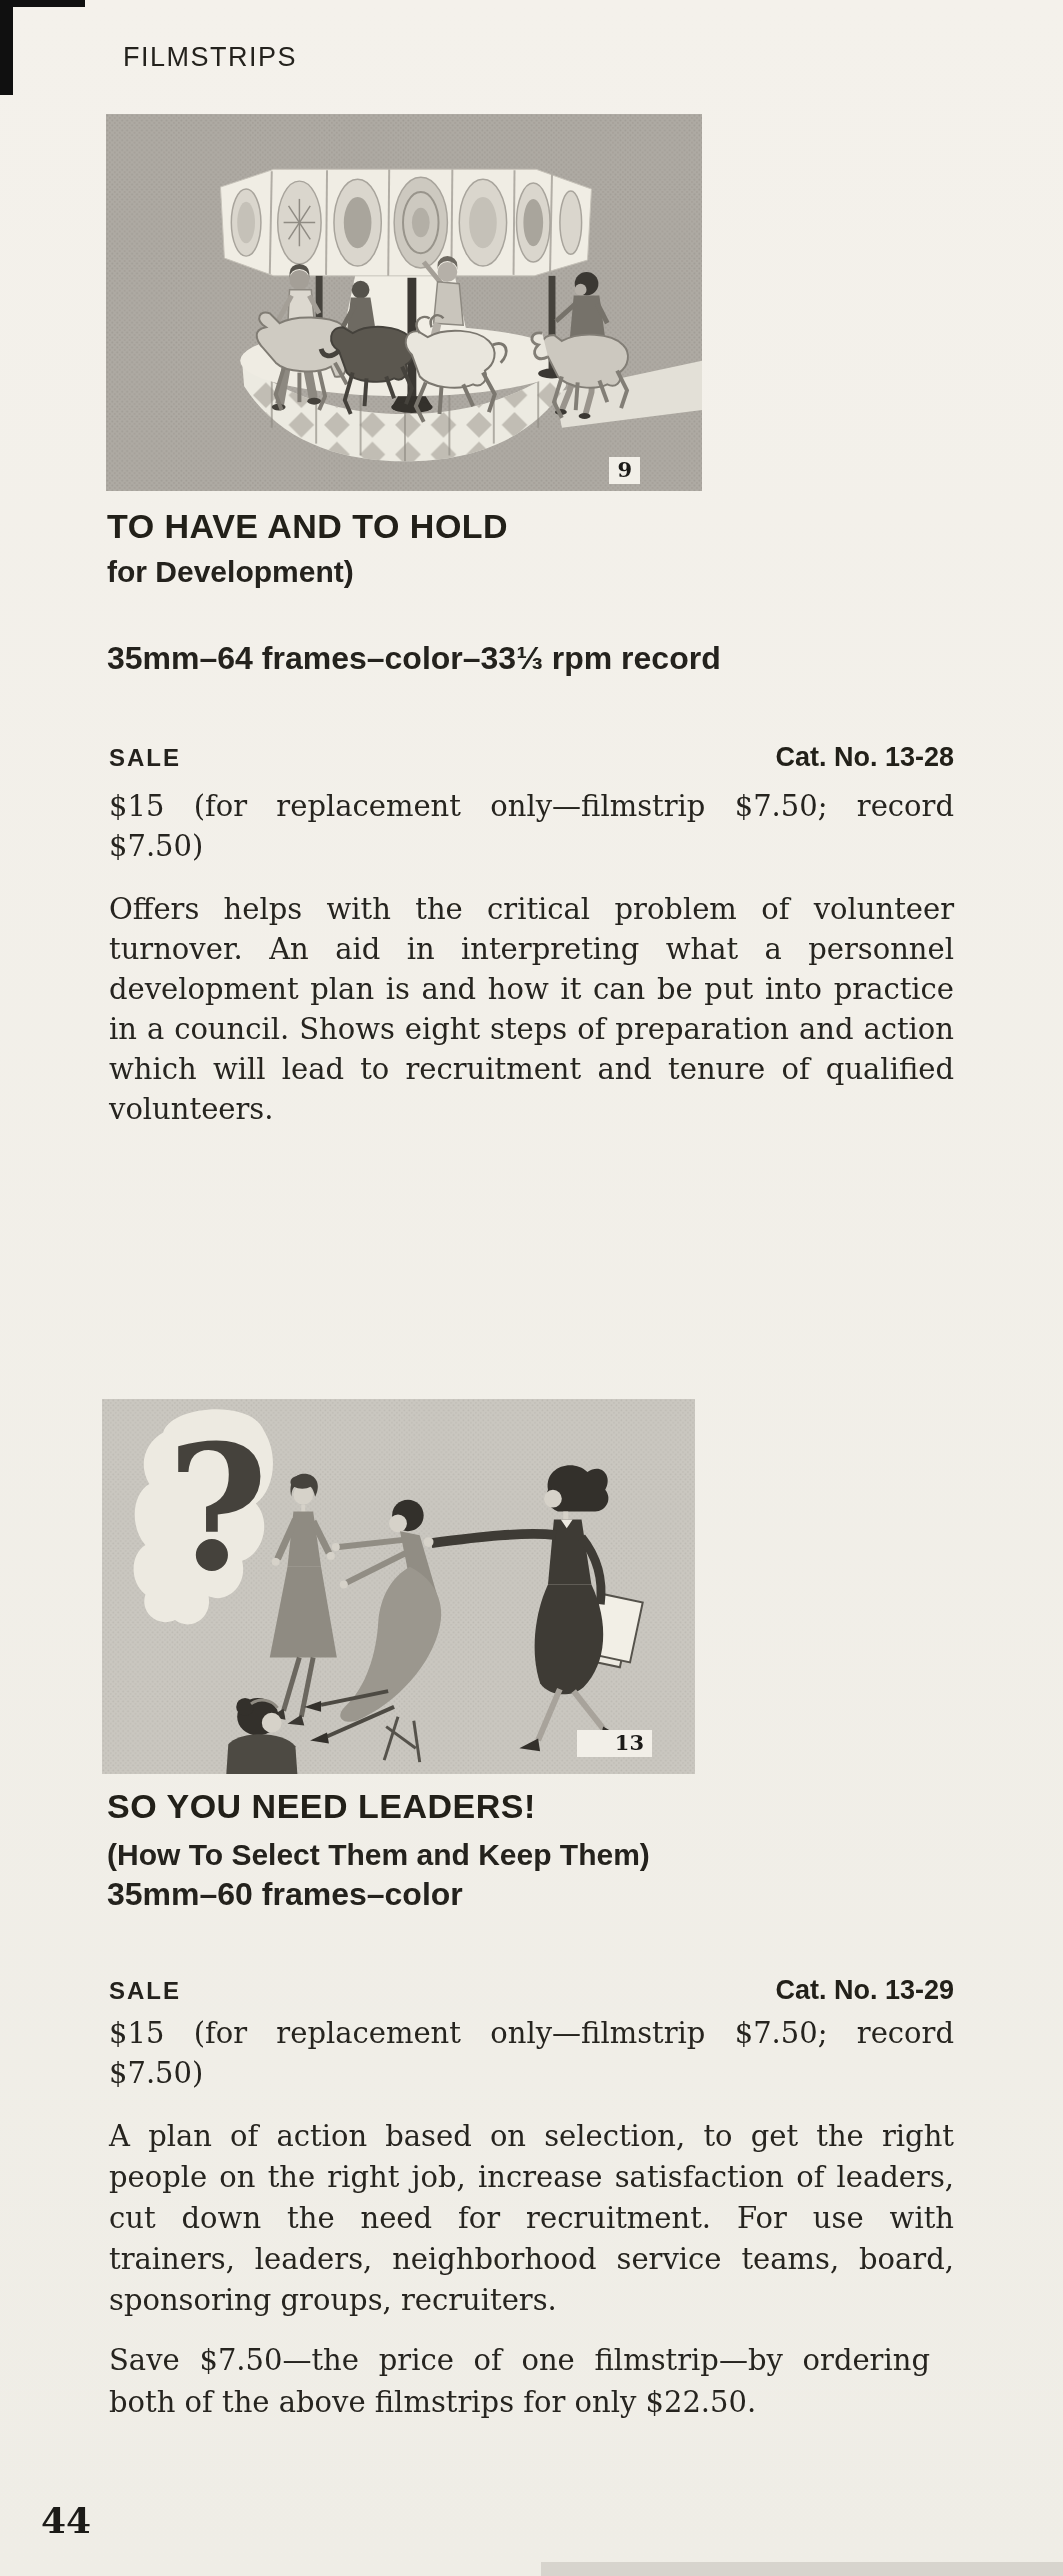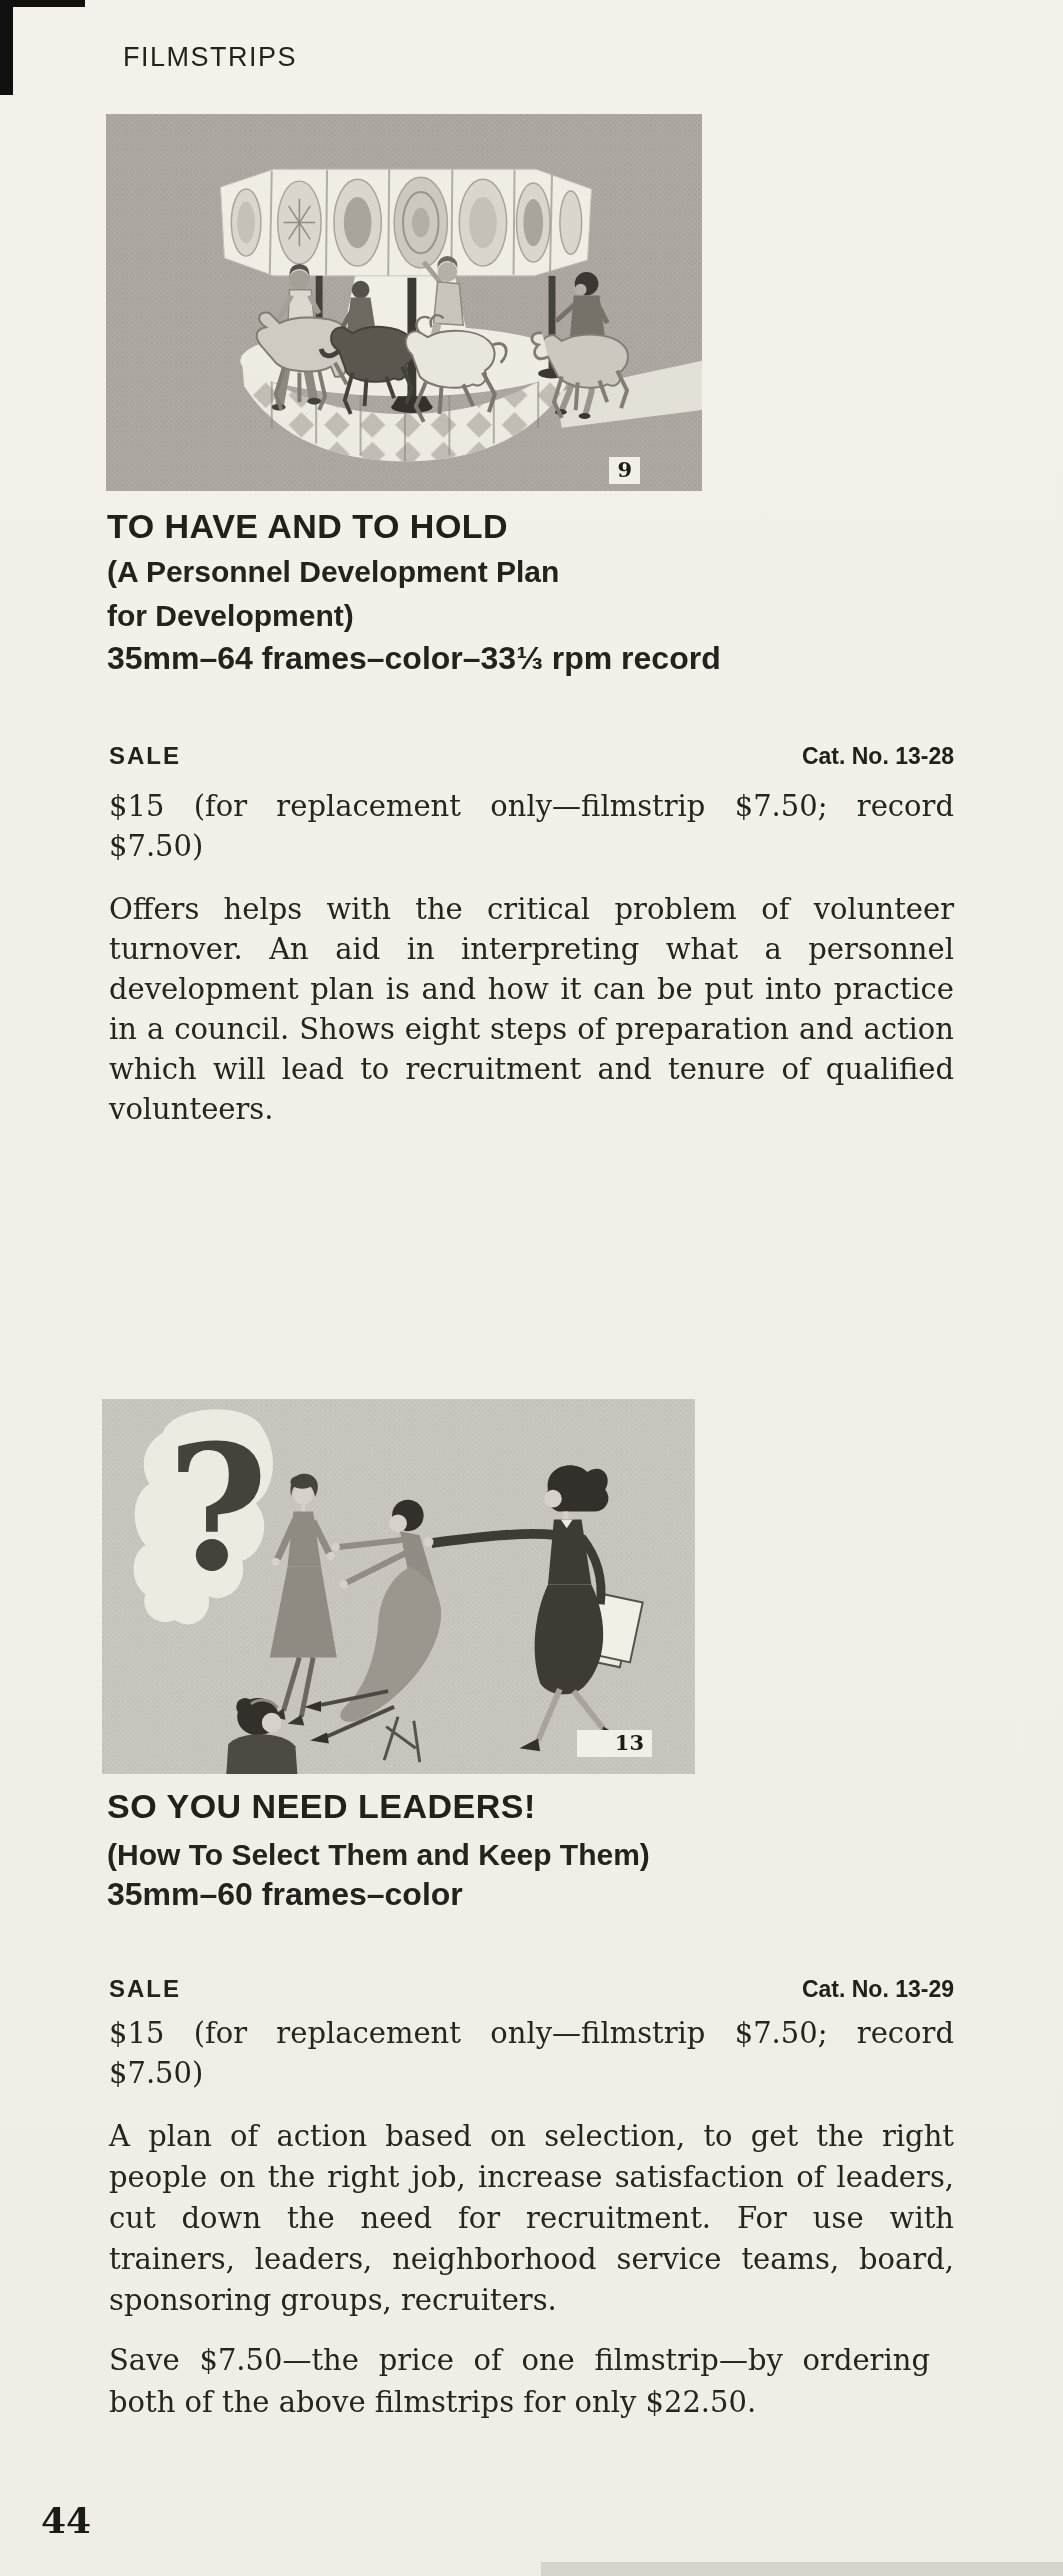--- a/index.html
+++ b/index.html
@@ -46,21 +46,21 @@
     font-size:32px; font-weight:bold; color:#24221d;
   }
   .sp1 { top:640px; } .sp2 { top:1876px; }
 
   .sale-row {
     position:absolute; left:109px; width:845px;
     display:flex; justify-content:space-between; align-items:baseline;
   }
   .sr1 { top:742px; } .sr2 { top:1975px; }
   .sale-label { font-size:24px; font-weight:bold; letter-spacing:2px; color:#24221d; }
-  .cat-no     { font-size:23px; font-weight:bold; color:#222019; }
+  .cat-no     { font-size:27px; font-weight:bold; color:#222019; }
 
   .serif-block {
     position:absolute; left:109px; width:845px;
     font-family:"DejaVu Serif", serif; font-size:29px; line-height:40px;
     text-align:justify; color:#26241f;
   }
   .pr1 { top:786px; } .pr2 { top:2013px; }
   .d1  { top:889px; line-height:40px; }
   .d2  { top:2116px; line-height:41px; }
   .note { top:2339px; width:821px; line-height:42px; }
@@ -229,21 +229,20 @@
           <path d="M500,270 L508,292"></path>
             <path d="M518,260 L528,280 L522,298"></path>
         </g>
       </g>
     </svg>
     <div class="fig-badge">9</div>
   </div>
 
   <div class="title t1">TO HAVE AND TO HOLD</div>
   <div class="subtitle s1">
-    <div>(A Personnel Development Plan</div>
     <div>for Development)</div>
   </div>
   <div class="spec sp1">35mm–64 frames–color–33⅓ rpm record</div>
   <div class="sale-row sr1">
     <span class="sale-label">SALE</span>
     <span class="cat-no">Cat. No. 13-28</span>
   </div>
   <div class="serif-block pr1">$15 (for replacement only—filmstrip $7.50; record $7.50)</div>
   <div class="serif-block d1">Offers helps with the critical problem of volunteer turnover. An aid in interpreting what a personnel development plan is and how it can be put into practice in a council. Shows eight steps of preparation and action which will lead to recruitment and tenure of qualified volunteers.</div>
 

